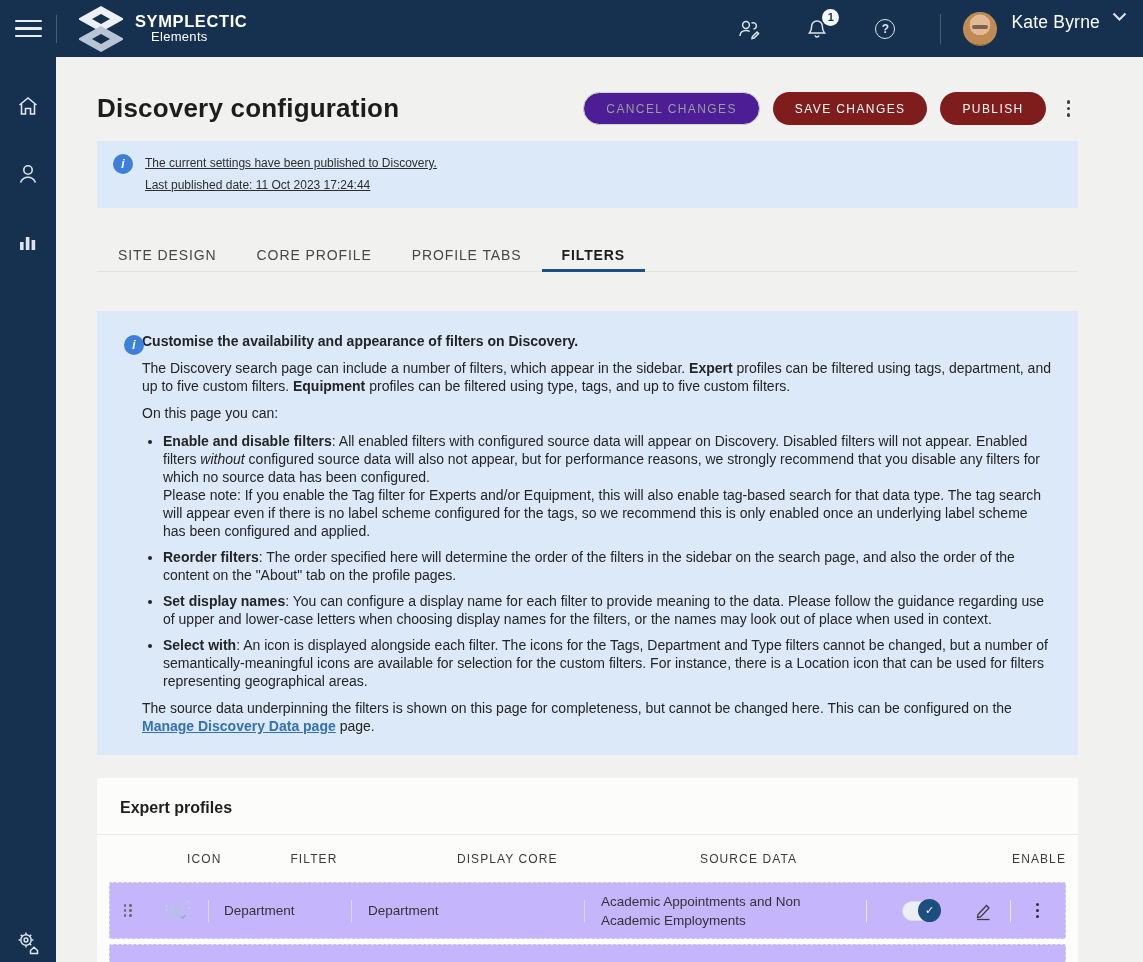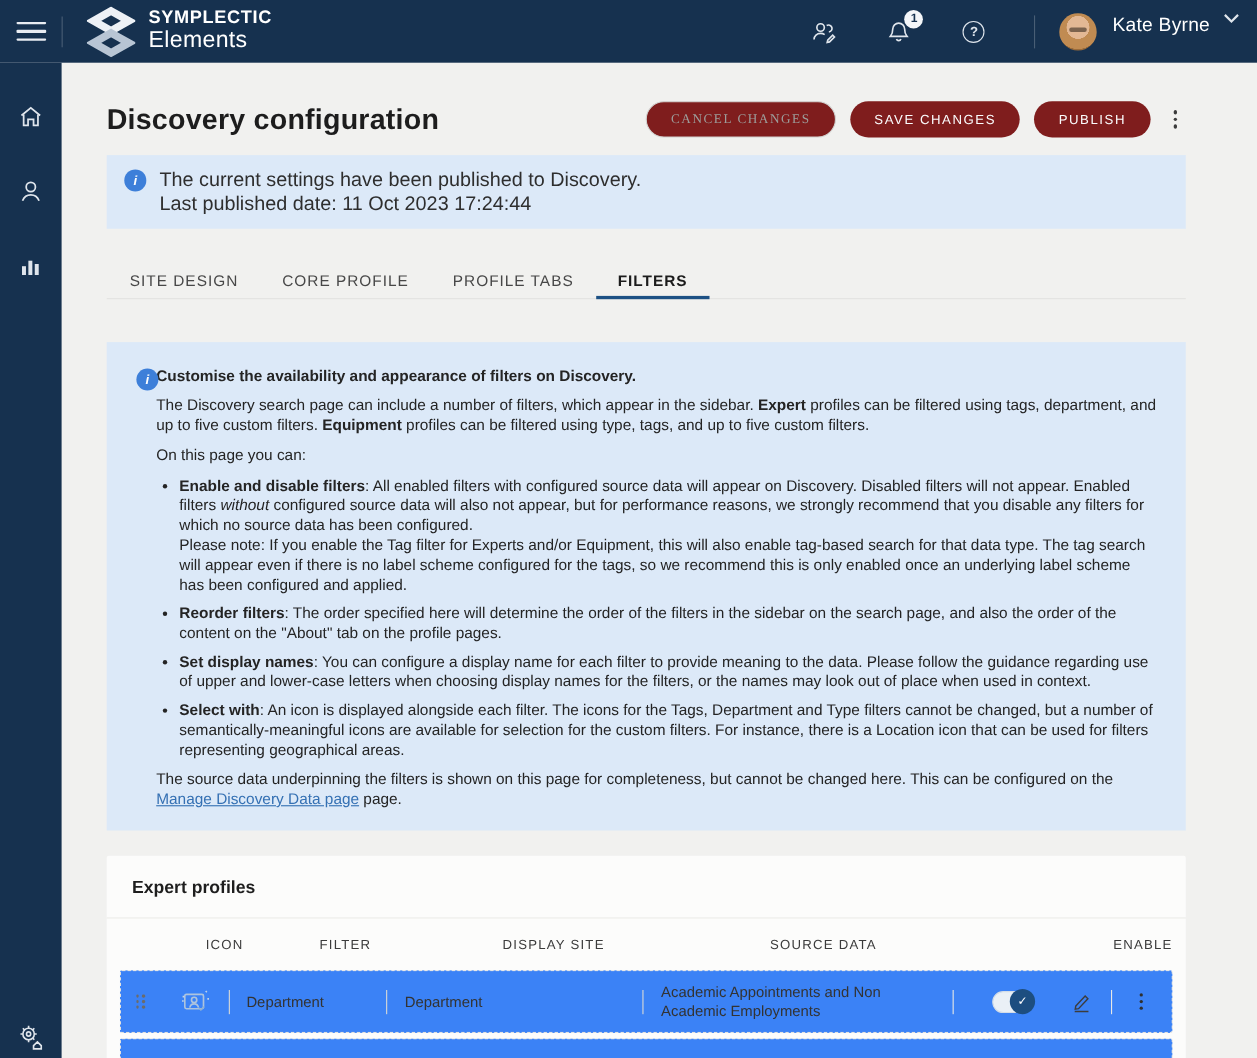--- a/index.html
+++ b/index.html
@@ -8,21 +8,21 @@
 
   
   .hdr { position:absolute; top:0; left:0; width:1143px; height:57px; background:#16314f; display:flex; align-items:center; z-index:20; }
   .hamburger { width:56px; display:flex; justify-content:center; cursor:pointer; }
   .hamburger .bars { display:flex; flex-direction:column; gap:5px; }
   .hamburger .bars span { display:block; width:27px; height:2.6px; background:#e9edf3; border-radius:1px; }
   .hdr-divider { width:1px; height:28px; background:rgba(255,255,255,.22); }
   .brand { display:flex; align-items:center; margin-left:22px; cursor:pointer; }
   .brand-text { margin-left:12px; color:#fff; line-height:1.08; }
   .brand-text .l1 { font-size:16.5px; font-weight:700; letter-spacing:.6px; }
-  .brand-text .l2 { font-size:21px; font-weight:300; letter-spacing:.3px; }
+  .brand-text .l2 { font-size:13px; font-weight:300; letter-spacing:.3px;margin-left:16px; }
   .hdr-right { position:absolute; right:16px; top:0; height:57px; display:flex; align-items:center; }
   .hicon { width:26px; height:26px; display:flex; align-items:center; justify-content:center; cursor:pointer; position:relative; }
   .hicon + .hicon { margin-left:42px; }
   .badge { position:absolute; top:-7px; right:-9px; min-width:17px; height:17px; border-radius:9px; background:#f4f6f9; color:#16314f; font-size:11px; font-weight:700; display:flex; align-items:center; justify-content:center; }
   .help-circle { width:20px; height:20px; border:1.6px solid #dfe5ec; border-radius:50%; color:#dfe5ec; font-size:12px; font-weight:700; display:flex; align-items:center; justify-content:center; }
   .hdr-divider2 { width:1px; height:30px; background:rgba(255,255,255,.22); margin:0 22px 0 42px; }
   .user { display:flex; cursor:pointer; }
   .avatar { width:34px; height:34px; border-radius:50%; background:radial-gradient(circle at 50% 38%, #e3b894 0 38%, #c08b52 39% 72%, #9a6b3a 73%); position:relative; overflow:hidden; }
   .avatar::after { content:""; position:absolute; left:9px; top:13px; width:16px; height:4px; border-radius:2px; background:rgba(40,30,20,.55); }
   .user-name { color:#fff; font-size:17.5px; margin:0 12px 0 14px; letter-spacing:.2px; }
@@ -33,51 +33,51 @@
   .side-bottom { margin-top:auto; margin-bottom:8px; }
 
   
   .main { position:absolute; left:56px; top:57px; width:1087px; height:905px; padding:35px 0 0 41px; }
   .container { width:981px; }
 
   .title-row { display:flex; align-items:center; justify-content:space-between; }
   .page-title { font-size:26px; font-weight:700; color:#1d1d1d; letter-spacing:.2px; }
   .actions { display:flex; align-items:center; }
   .btn { height:33px; border-radius:17px; font-size:12px; letter-spacing:1.4px; padding:0 22px; border:none; cursor:pointer; font-family:inherit; }
-  .btn-outline { background:#7f1d1d; border:1px solid #d2d2d0; color:#9d9d9b; margin-right:13px;font-family:Liberation Serif, serif; }
+  .btn-outline { background:#4c1d95; border:1px solid #d2d2d0; color:#9d9d9b; margin-right:13px; }
   .btn-filled { background:#7f1d1d; color:#fbfcfd; margin-right:13px; }
   .kebab { display:flex; flex-direction:column; gap:3px; padding:6px 8px; cursor:pointer; }
   .kebab i { width:3.4px; height:3.4px; border-radius:50%; background:#3c3c3c; }
 
   .banner { margin-top:16px; background:#dcE9f8; padding:11px 16px 12px; display:flex; }
   .info-dot { width:20px; height:20px; border-radius:50%; background:#3d7fd9; color:#fff; font-size:12px; font-weight:700; font-style:italic; display:flex; align-items:center; justify-content:center; flex:0 0 20px; margin-top:2px; }
-  .banner-text { margin-left:12px; font-size:18px; line-height:22px; color:#2e2e2e; }
+  .banner-text { margin-left:12px; font-size:12px; line-height:22px; color:#2e2e2e;text-decoration:underline; }
 
   .tabs { margin-top:35px; display:flex; border-bottom:1px solid #e3e3e0; padding-left:1px; }
   .tab { font-size:14px; letter-spacing:.9px; color:#474747; padding:4px 20px 6px; border-bottom:3px solid transparent; margin-bottom:-1px; cursor:pointer; }
   .tab.active { color:#1c1c1c; font-weight:700; border-bottom-color:#1d5184; }
 
   .infobox { margin-top:39px; background:#dcE9f8; position:relative; padding:21px 26px 20px 45px; font-size:14px; line-height:18px; color:#242424; }
   .infobox .info-dot { position:absolute; left:27px; top:22px; }
   .ib-head { font-weight:700; margin-bottom:5px; }
   .ib-p { margin-top:9px; }
   .infobox ul { margin:10px 0 0 21px; }
   .infobox li { margin-bottom:8px; }
   .lead { font-weight:700;margin-top:36px; }
   .em { font-style:italic; }
-  .link { color:#3470b3; text-decoration:underline; cursor:pointer; }
+  .link { color:#3470b3; text-decoration:underline; cursor:pointer;font-weight:bold; }
 
   
   .card { margin-top:23px; background:#fcfcfb; border-radius:2px; padding-bottom:60px; }
   .card-title-wrap { padding:21px 23px 17px; border-bottom:1px solid #ebebe8; }
   .card-title { font-size:16px; font-weight:700; color:#1e1e1e; }
   .tablewrap { padding:0 12px; }
   .thead { display:flex; align-items:center; height:47px;gap:40px; }
   .th { font-size:12px; letter-spacing:1.1px; color:#3b3b3b; }
-  .row { display:flex; align-items:center; height:57px; background:#3b82f6; border:1px dashed #e2e2df; border-radius:2px; margin-bottom:5px; }
+  .row { display:flex; align-items:center; height:57px; background:#c4b5fd; border:1px dashed #e2e2df; border-radius:2px; margin-bottom:5px; }
   .c-handle { width:36px; display:flex; justify-content:center; }
   .c-icon   { width:62px; display:flex; justify-content:center; }
   .c-filter { width:143px; padding-left:16px; }
   .c-disp   { width:233px; padding-left:17px; }
   .c-src    { width:282px; padding-left:17px; padding-right:55px; }
   .c-enable { width:90px; padding-left:36px; }
   .c-edit   { width:54px; display:flex; justify-content:center; }
   .c-menu   { width:55px; display:flex; justify-content:center; }
   .th.c-icon { justify-content:flex-start; padding-left:7px; width:62px; display:flex; }
   .cell-txt { font-size:13.5px; color:#333; line-height:18px; }
@@ -223,21 +223,21 @@
 
     <div class="card">
       <div class="card-title-wrap">
         <div class="card-title">Expert profiles</div>
       </div>
       <div class="tablewrap">
         <div class="thead">
           <div class="c-handle"></div>
           <div class="th c-icon">ICON</div>
           <div class="th c-filter">FILTER</div>
-          <div class="th c-disp">DISPLAY SITE</div>
+          <div class="th c-disp">DISPLAY CORE</div>
           <div class="th c-src">SOURCE DATA</div>
           <div class="th c-enable">ENABLE</div>
         </div>
 
         <div class="row">
           <div class="c-handle">
               <div class="drag">
                 <i></i>
                 <i></i>
                 <i></i>

